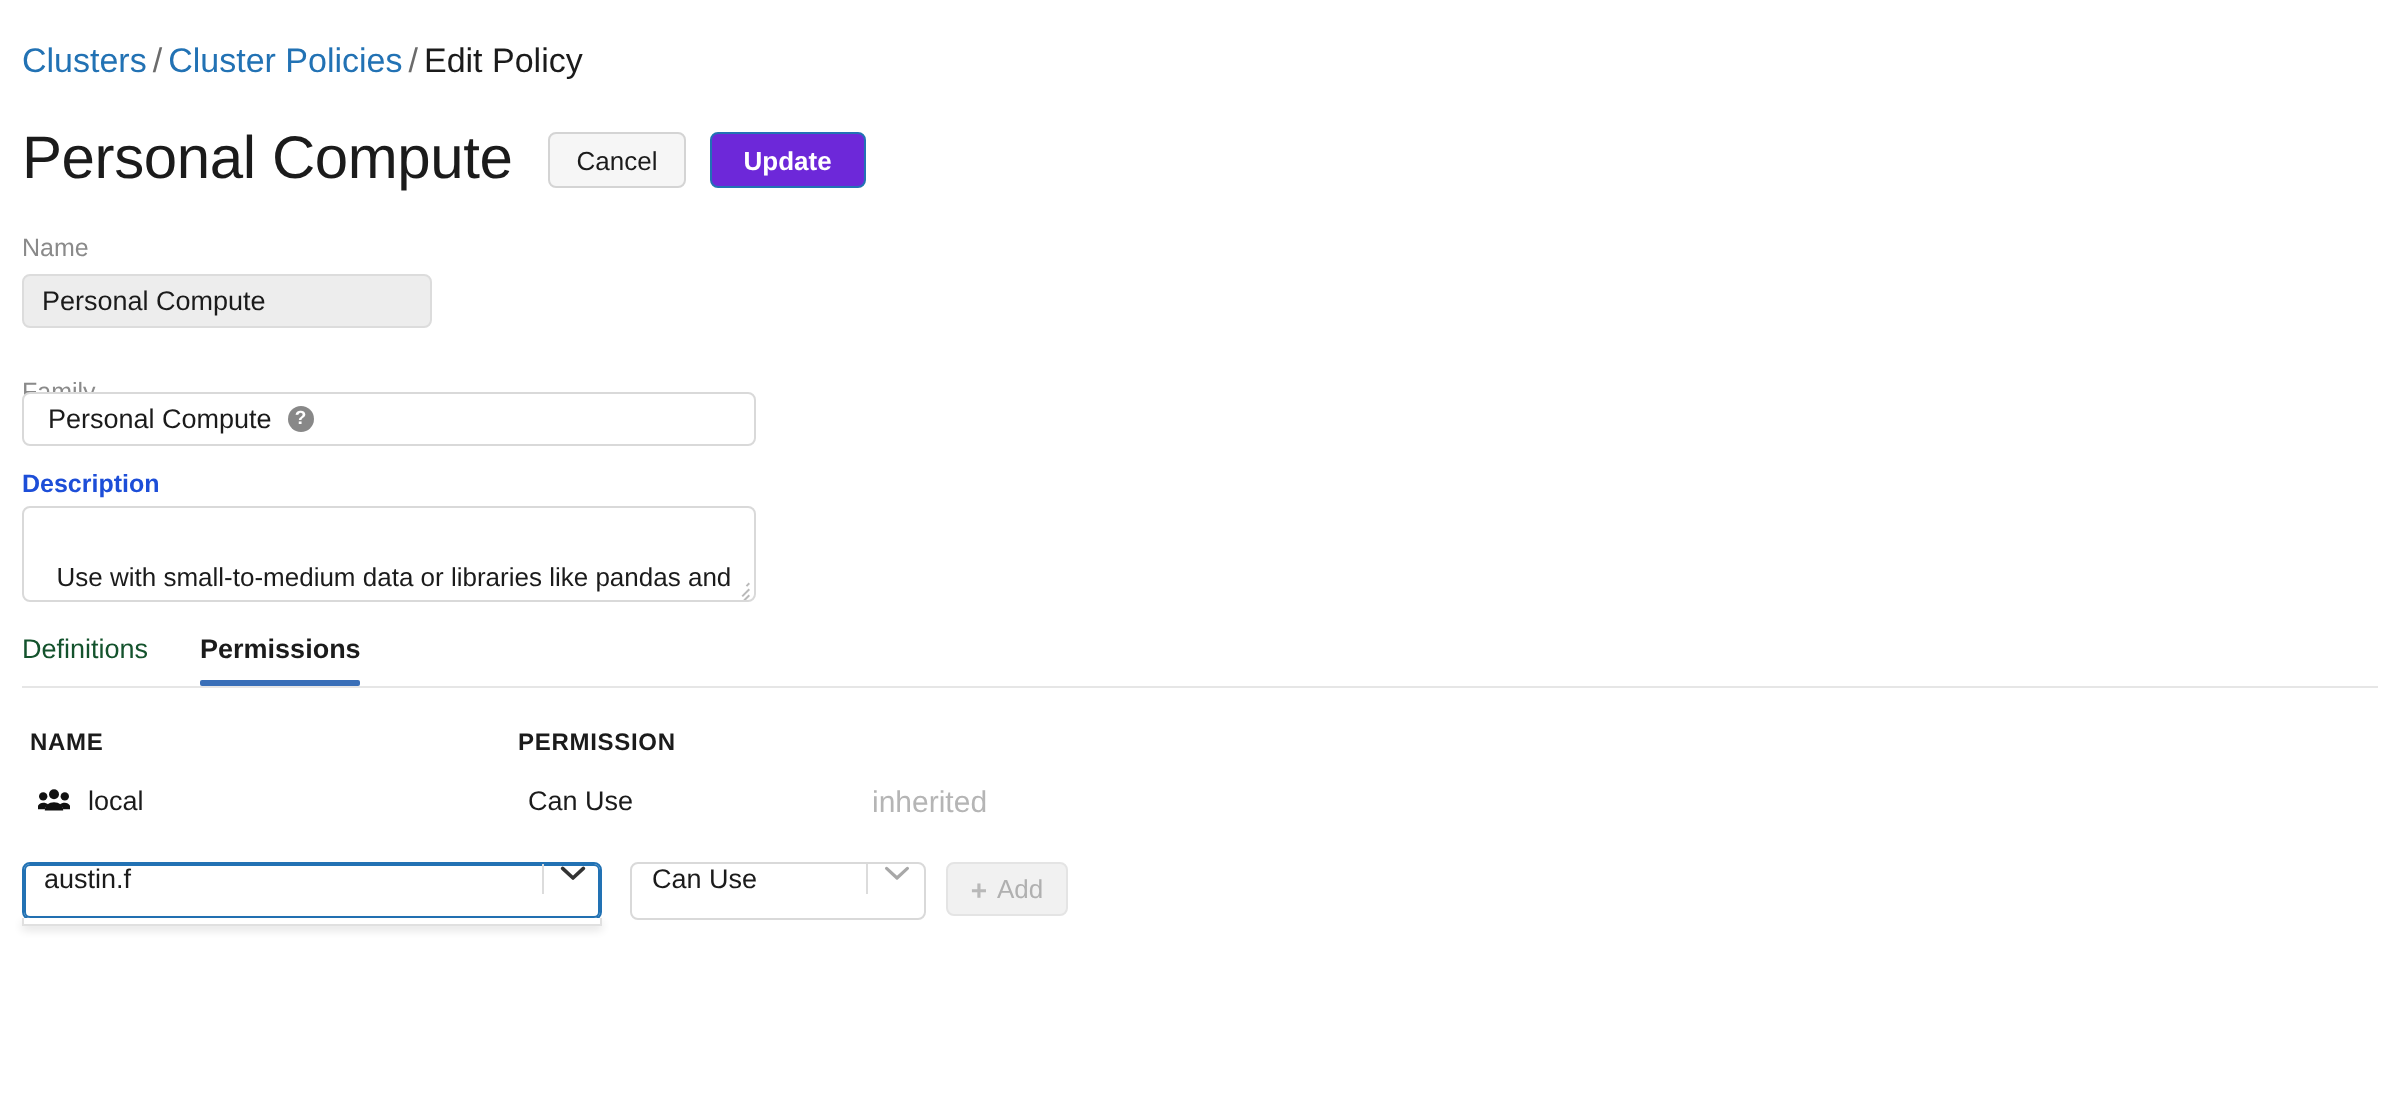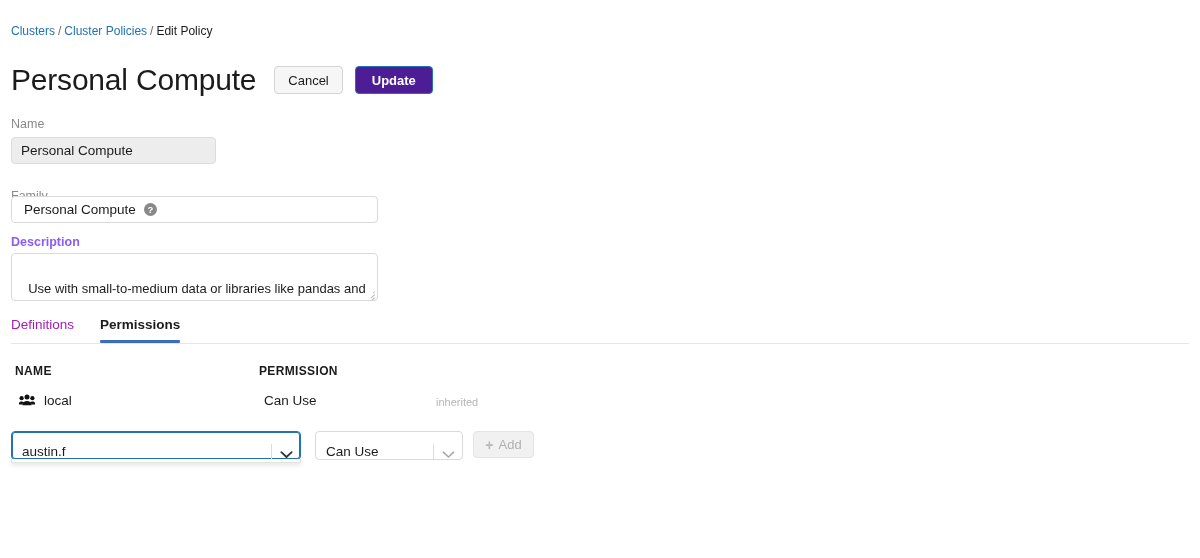--- a/index.html
+++ b/index.html
@@ -16,21 +16,21 @@
     -webkit-font-smoothing: antialiased;
     overflow: hidden;
     position: relative;
   }
 
   
   .breadcrumb {
     position: absolute;
     left: 11px;
     top: 22px;
-    font-size: 12px;
+    font-size: 17px;
     line-height: 18px;
     white-space: nowrap;
     color: #1b1b1b;
     text-align: right;
   }
   .breadcrumb a {
     color: #2272b4;
     text-decoration: none;
   }
   .breadcrumb .sep {
@@ -71,37 +71,37 @@
     white-space: nowrap;
   }
   .btn-cancel {
     margin-left: 18px;
     background: #f6f6f6;
     border: 1px solid #d4d4d4;
     color: #1b1b1b;
   }
   .btn-update {
     margin-left: 12px;
-    background: #4c1d95;
+    background: #6d28d9;
     border: 1px solid #2272b4;
     color: #ffffff;
     font-weight: 600;
     padding: 0 16px;
   }
 
   
   .field-label {
     position: absolute;
     font-size: 12.5px;
     line-height: 16px;
     color: #8a8a8a;
     left: 11px;
   }
   .field-label.strong {
-    color: #8b5cf6;
+    color: #1d4ed8;
     font-weight: 700;
   }
   #label-name  { top: 116px; }
   #label-family{ top: 188px; }
   #label-desc  { top: 234px; }
 
   .text-input {
     position: absolute;
     left: 11px;
     height: 27px;
@@ -177,21 +177,21 @@
   
   .tabs {
     position: absolute;
     left: 11px;
     top: 316px;
     display: flex;
     align-items: flex-start;
   }
   .tab {
     font-size: 13.5px;
-    color: #a21caf;
+    color: #14532d;
     padding: 0 0 9px 0;
     margin-right: 26px;
     cursor: pointer;
     position: relative;
     line-height: 18px;
   }
   .tab.active {
     color: #1b1b1b;
     font-weight: 700;
   }
@@ -255,35 +255,35 @@
     left: 264px;
     top: 0;
     font-size: 13.5px;
     color: #1b1b1b;
     line-height: 18px;
   }
   .perm-inherited {
     position: absolute;
     left: 436px;
     top: 1px;
-    font-size: 11px;
+    font-size: 15px;
     color: #b5b5b5;
     line-height: 18px;
   }
 
   
   .select {
     position: absolute;
     top: 431px;
     height: 29px;
     border: 1px solid #d9d9d9;
     border-radius: 4px;
     background: #ffffff;
     display: flex;
-    align-items: flex-end;
+    align-items: flex-start;
     font-size: 13.5px;
     color: #1b1b1b;
     cursor: pointer;
   }
   .select .val {
     padding-left: 10px;
     flex: 1 1 auto;
     white-space: nowrap;
     overflow: hidden;
   }

